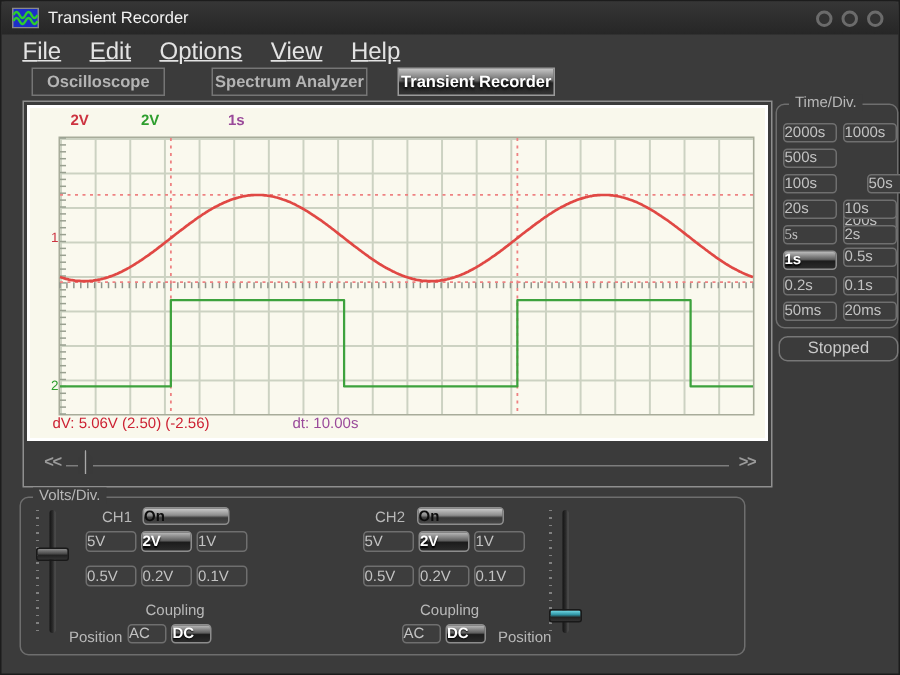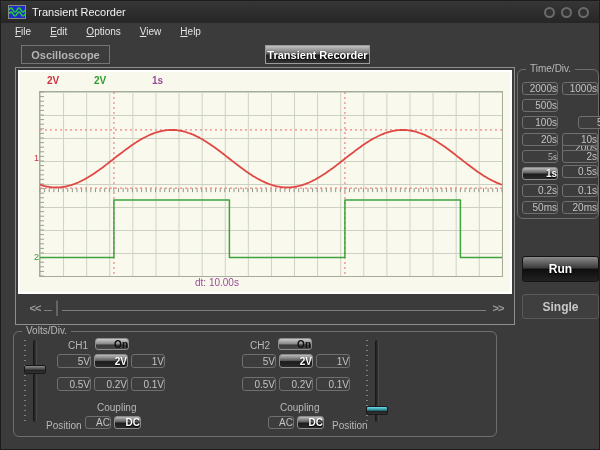--- a/index.html
+++ b/index.html
@@ -9,21 +9,21 @@
 
   
   .titlebar{position:absolute;left:0;top:0;right:0;height:22px;background:linear-gradient(#363636,#262626);border-radius:3px 3px 0 0;}
   .app-icon{position:absolute;left:7px;top:4px;width:18px;height:14px;}
   .window-title{position:absolute;left:31px;top:5px;font-size:11px;color:#f2f2f2;}
   .win-dots{position:absolute;right:10px;top:6px;display:flex;gap:6px;}
   .win-dot{width:7px;height:7px;border-radius:50%;border:2px solid #6b6b6b;background:#323232;}
 
   
   .menubar{position:absolute;left:10px;top:24px;height:16px;display:flex;gap:11px;}
-  .menu-item{font-size:10px;color:#e3e3e3;padding:1px 4px;cursor:default;}
+  .menu-item{font-size:16px;color:#e3e3e3;padding:1px 4px;cursor:default;text-decoration:underline;}
   .mkey{text-decoration:underline;}
 
   
   .tab{position:absolute;top:44px;height:19px;line-height:19px;box-sizing:border-box;border:1px solid #757575;
        background:#3c3c3c;color:#b4b4b4;font-size:11px;font-weight:bold;text-align:center;padding:0;cursor:default;
        font-family:inherit;}
   .tab.active{background:linear-gradient(#c2c2c2,#6e6e6e 45%,#242424 55%,#333);color:#fff;border-color:#9a9a9a;text-shadow:0 1px 2px #000;}
   #tab0{left:20px;width:89px;}
   #tab1{left:140px;width:104px;}
   #tab2{left:264px;width:105px;}
@@ -57,40 +57,40 @@
   .scroll-handle{position:absolute;left:34px;top:2px;width:10px;height:16px;
     clip-path:polygon(50% 0,100% 32%,100% 100%,0 100%,0 32%);
     background:linear-gradient(to right,#3a3a3a 42%,#a9a9a9 50%,#3a3a3a 58%);}
 
   
   .groupbox{position:absolute;border:1px solid #6e6e6e;border-radius:6px;box-sizing:border-box;}
   .group-legend{position:absolute;top:-7px;left:8px;background:#3b3b3b;padding:0 4px;font-size:10px;color:#b8b8b8;}
 
   
   .btn{position:absolute;background:#3d3d3d;border:1px solid #6f6f6f;border-radius:3px;color:#c3c3c3;
-       font-size:10px;text-align:right;padding:0;font-family:inherit;cursor:default;box-sizing:border-box;}
+       font-size:10px;text-align:left;padding:0;font-family:inherit;cursor:default;box-sizing:border-box;}
   .btn.pressed{background:linear-gradient(#b9b9b9,#5e5e5e 45%,#1c1c1c 55%,#2b2b2b);color:#fff;border-color:#8d8d8d;font-weight:bold;text-shadow:0 1px 1px #000;}
   .btn.on-pressed{background:linear-gradient(#cacaca,#8d8d8d 45%,#3a3a3a 62%,#464646);color:#0d0d0d;font-weight:bold;border-color:#8d8d8d;}
 
   
   .timediv-group{left:516px;top:68px;width:82px;height:150px;}
   .td-btn{width:36px;height:13px;}
   .status-pill{position:absolute;left:518px;top:223px;width:80px;height:17px;line-height:15px;border:1px solid #777;
      border-radius:6px;color:#c9c9c9;font-size:11px;text-align:center;box-sizing:border-box;background:#3b3b3b;}
   .run-btn{position:absolute;left:521px;top:255px;width:77px;height:26px;border-radius:3px;border:1px solid #141414;
      background:linear-gradient(#8b8b8b,#3c3c3c 45%,#0e0e0e 52%,#222);color:#fff;font-size:12px;font-weight:bold;
      font-family:inherit;text-shadow:0 1px 2px #000;cursor:default;}
   .single-btn{position:absolute;left:521px;top:293px;width:77px;height:25px;border-radius:3px;border:1px solid #5a5a5a;
      background:#3f3f3f;color:#c8c8c8;font-size:12px;font-weight:bold;font-family:inherit;cursor:default;}
 
   
   .voltsdiv-group{left:12px;top:330px;width:484px;height:106px;}
   .vd-label{position:absolute;font-size:10px;color:#b8b8b8;}
   .vd-btn{width:34px;height:14px;}
-  .vd-on{width:34px;height:12px;}
+  .vd-on{width:58px;height:12px;}
   .vd-cp{width:26px;height:13px;}
   .slider-ticks{position:absolute;width:2px;height:82px;
      background:repeating-linear-gradient(to bottom,#808080 0 1px,transparent 1px 5px);}
   .slider-track{position:absolute;width:4px;height:82px;background:linear-gradient(to right,#141414,#2e2e2e 60%,#555);border-radius:2px;}
   .slider-handle{position:absolute;width:22px;height:9px;border-radius:2px;border:1px solid #191919;
      background:linear-gradient(#8a8a8a,#4a4a4a 45%,#222 60%,#333);box-sizing:border-box;}
   .slider-handle.teal{background:linear-gradient(#74dbe8,#2e93a3 40%,#222 65%,#333);}
 </style>
 </head>
 <body>
@@ -114,20 +114,21 @@
 
   <div class="menubar">
     <div class="menu-item"><span class="mkey">F</span><span>ile</span></div>
     <div class="menu-item"><span class="mkey">E</span><span>dit</span></div>
     <div class="menu-item"><span class="mkey">O</span><span>ptions</span></div>
     <div class="menu-item"><span class="mkey">V</span><span>iew</span></div>
     <div class="menu-item"><span class="mkey">H</span><span>elp</span></div>
   </div>
 
   <button id="tab0" class="tab">Oscilloscope</button>
+  <button id="tab1" class="tab">Spectrum Analyzer</button>
   <button id="tab2" class="tab active">Transient Recorder</button>
 
   <div class="scope-outer">
     <div class="scope-panel">
       <div class="scope-labels">
         <span class="lbl-ch1">2V</span>
         <span class="lbl-ch2">2V</span>
         <span class="lbl-time">1s</span>
       </div>
       <div class="plot-wrap">
@@ -278,20 +279,21 @@
             <line x1="304.92" y1="0" x2="304.92" y2="184" stroke="#ee8282" stroke-width="1.2" stroke-dasharray="2,3"></line>
             <line x1="0" y1="37.95" x2="462" y2="37.95" stroke="#ee8282" stroke-width="1.2" stroke-dasharray="2,3"></line>
             <line x1="0" y1="96.14" x2="462" y2="96.14" stroke="#ee8282" stroke-width="1.2" stroke-dasharray="2,3"></line>
             <path d="M0 165.6 L73.9 165.6 L73.9 108.1 L189.4 108.1 L189.4 165.6 L304.9 165.6 L304.9 108.1 L420.4 108.1 L420.4 165.6 L462 165.6" fill="none" stroke="#3da23d" stroke-width="1.5" stroke-linejoin="round"></path>
             <path d="M0.0 92.7 L1.0 93.0 L2.0 93.3 L3.0 93.6 L4.0 93.9 L5.0 94.1 L6.0 94.4 L7.0 94.6 L8.0 94.7 L9.0 94.9 L10.0 95.1 L11.0 95.2 L12.1 95.3 L13.1 95.3 L14.1 95.4 L15.1 95.4 L16.1 95.4 L17.1 95.4 L18.1 95.4 L19.1 95.4 L20.1 95.3 L21.1 95.2 L22.1 95.1 L23.1 94.9 L24.1 94.8 L25.1 94.6 L26.1 94.4 L27.1 94.2 L28.1 93.9 L29.1 93.7 L30.1 93.4 L31.1 93.1 L32.1 92.8 L33.1 92.4 L34.1 92.1 L35.2 91.7 L36.2 91.3 L37.2 90.9 L38.2 90.5 L39.2 90.0 L40.2 89.5 L41.2 89.1 L42.2 88.5 L43.2 88.0 L44.2 87.5 L45.2 86.9 L46.2 86.4 L47.2 85.8 L48.2 85.2 L49.2 84.6 L50.2 84.0 L51.2 83.3 L52.2 82.7 L53.2 82.0 L54.2 81.4 L55.2 80.7 L56.2 80.0 L57.2 79.3 L58.3 78.6 L59.3 77.9 L60.3 77.1 L61.3 76.4 L62.3 75.7 L63.3 74.9 L64.3 74.2 L65.3 73.4 L66.3 72.6 L67.3 71.9 L68.3 71.1 L69.3 70.3 L70.3 69.5 L71.3 68.7 L72.3 68.0 L73.3 67.2 L74.3 66.4 L75.3 65.6 L76.3 64.8 L77.3 64.0 L78.3 63.3 L79.3 62.5 L80.3 61.7 L81.4 60.9 L82.4 60.2 L83.4 59.4 L84.4 58.6 L85.4 57.9 L86.4 57.1 L87.4 56.4 L88.4 55.7 L89.4 55.0 L90.4 54.2 L91.4 53.5 L92.4 52.8 L93.4 52.2 L94.4 51.5 L95.4 50.8 L96.4 50.2 L97.4 49.5 L98.4 48.9 L99.4 48.3 L100.4 47.7 L101.4 47.1 L102.4 46.6 L103.4 46.0 L104.5 45.5 L105.5 45.0 L106.5 44.4 L107.5 44.0 L108.5 43.5 L109.5 43.0 L110.5 42.6 L111.5 42.2 L112.5 41.8 L113.5 41.4 L114.5 41.0 L115.5 40.7 L116.5 40.4 L117.5 40.1 L118.5 39.8 L119.5 39.5 L120.5 39.3 L121.5 39.0 L122.5 38.8 L123.5 38.7 L124.5 38.5 L125.5 38.3 L126.5 38.2 L127.6 38.1 L128.6 38.1 L129.6 38.0 L130.6 38.0 L131.6 38.0 L132.6 38.0 L133.6 38.0 L134.6 38.0 L135.6 38.1 L136.6 38.2 L137.6 38.3 L138.6 38.5 L139.6 38.6 L140.6 38.8 L141.6 39.0 L142.6 39.2 L143.6 39.5 L144.6 39.7 L145.6 40.0 L146.6 40.3 L147.6 40.6 L148.6 41.0 L149.6 41.3 L150.7 41.7 L151.7 42.1 L152.7 42.5 L153.7 42.9 L154.7 43.4 L155.7 43.9 L156.7 44.3 L157.7 44.9 L158.7 45.4 L159.7 45.9 L160.7 46.5 L161.7 47.0 L162.7 47.6 L163.7 48.2 L164.7 48.8 L165.7 49.4 L166.7 50.1 L167.7 50.7 L168.7 51.4 L169.7 52.0 L170.7 52.7 L171.7 53.4 L172.7 54.1 L173.8 54.8 L174.8 55.5 L175.8 56.3 L176.8 57.0 L177.8 57.7 L178.8 58.5 L179.8 59.2 L180.8 60.0 L181.8 60.8 L182.8 61.5 L183.8 62.3 L184.8 63.1 L185.8 63.9 L186.8 64.7 L187.8 65.4 L188.8 66.2 L189.8 67.0 L190.8 67.8 L191.8 68.6 L192.8 69.4 L193.8 70.1 L194.8 70.9 L195.8 71.7 L196.9 72.5 L197.9 73.2 L198.9 74.0 L199.9 74.8 L200.9 75.5 L201.9 76.3 L202.9 77.0 L203.9 77.7 L204.9 78.4 L205.9 79.2 L206.9 79.9 L207.9 80.6 L208.9 81.2 L209.9 81.9 L210.9 82.6 L211.9 83.2 L212.9 83.9 L213.9 84.5 L214.9 85.1 L215.9 85.7 L216.9 86.3 L217.9 86.8 L218.9 87.4 L220.0 87.9 L221.0 88.4 L222.0 89.0 L223.0 89.4 L224.0 89.9 L225.0 90.4 L226.0 90.8 L227.0 91.2 L228.0 91.6 L229.0 92.0 L230.0 92.4 L231.0 92.7 L232.0 93.0 L233.0 93.3 L234.0 93.6 L235.0 93.9 L236.0 94.1 L237.0 94.4 L238.0 94.6 L239.0 94.7 L240.0 94.9 L241.0 95.1 L242.0 95.2 L243.1 95.3 L244.1 95.3 L245.1 95.4 L246.1 95.4 L247.1 95.4 L248.1 95.4 L249.1 95.4 L250.1 95.4 L251.1 95.3 L252.1 95.2 L253.1 95.1 L254.1 94.9 L255.1 94.8 L256.1 94.6 L257.1 94.4 L258.1 94.2 L259.1 93.9 L260.1 93.7 L261.1 93.4 L262.1 93.1 L263.1 92.8 L264.1 92.4 L265.1 92.1 L266.2 91.7 L267.2 91.3 L268.2 90.9 L269.2 90.5 L270.2 90.0 L271.2 89.5 L272.2 89.1 L273.2 88.5 L274.2 88.0 L275.2 87.5 L276.2 86.9 L277.2 86.4 L278.2 85.8 L279.2 85.2 L280.2 84.6 L281.2 84.0 L282.2 83.3 L283.2 82.7 L284.2 82.0 L285.2 81.4 L286.2 80.7 L287.2 80.0 L288.2 79.3 L289.3 78.6 L290.3 77.9 L291.3 77.1 L292.3 76.4 L293.3 75.7 L294.3 74.9 L295.3 74.2 L296.3 73.4 L297.3 72.6 L298.3 71.9 L299.3 71.1 L300.3 70.3 L301.3 69.5 L302.3 68.7 L303.3 68.0 L304.3 67.2 L305.3 66.4 L306.3 65.6 L307.3 64.8 L308.3 64.0 L309.3 63.3 L310.3 62.5 L311.3 61.7 L312.4 60.9 L313.4 60.2 L314.4 59.4 L315.4 58.6 L316.4 57.9 L317.4 57.1 L318.4 56.4 L319.4 55.7 L320.4 55.0 L321.4 54.2 L322.4 53.5 L323.4 52.8 L324.4 52.2 L325.4 51.5 L326.4 50.8 L327.4 50.2 L328.4 49.5 L329.4 48.9 L330.4 48.3 L331.4 47.7 L332.4 47.1 L333.4 46.6 L334.4 46.0 L335.5 45.5 L336.5 45.0 L337.5 44.4 L338.5 44.0 L339.5 43.5 L340.5 43.0 L341.5 42.6 L342.5 42.2 L343.5 41.8 L344.5 41.4 L345.5 41.0 L346.5 40.7 L347.5 40.4 L348.5 40.1 L349.5 39.8 L350.5 39.5 L351.5 39.3 L352.5 39.0 L353.5 38.8 L354.5 38.7 L355.5 38.5 L356.5 38.3 L357.5 38.2 L358.6 38.1 L359.6 38.1 L360.6 38.0 L361.6 38.0 L362.6 38.0 L363.6 38.0 L364.6 38.0 L365.6 38.0 L366.6 38.1 L367.6 38.2 L368.6 38.3 L369.6 38.5 L370.6 38.6 L371.6 38.8 L372.6 39.0 L373.6 39.2 L374.6 39.5 L375.6 39.7 L376.6 40.0 L377.6 40.3 L378.6 40.6 L379.6 41.0 L380.6 41.3 L381.7 41.7 L382.7 42.1 L383.7 42.5 L384.7 42.9 L385.7 43.4 L386.7 43.9 L387.7 44.3 L388.7 44.9 L389.7 45.4 L390.7 45.9 L391.7 46.5 L392.7 47.0 L393.7 47.6 L394.7 48.2 L395.7 48.8 L396.7 49.4 L397.7 50.1 L398.7 50.7 L399.7 51.4 L400.7 52.0 L401.7 52.7 L402.7 53.4 L403.7 54.1 L404.8 54.8 L405.8 55.5 L406.8 56.3 L407.8 57.0 L408.8 57.7 L409.8 58.5 L410.8 59.2 L411.8 60.0 L412.8 60.8 L413.8 61.5 L414.8 62.3 L415.8 63.1 L416.8 63.9 L417.8 64.7 L418.8 65.4 L419.8 66.2 L420.8 67.0 L421.8 67.8 L422.8 68.6 L423.8 69.4 L424.8 70.1 L425.8 70.9 L426.8 71.7 L427.9 72.5 L428.9 73.2 L429.9 74.0 L430.9 74.8 L431.9 75.5 L432.9 76.3 L433.9 77.0 L434.9 77.7 L435.9 78.4 L436.9 79.2 L437.9 79.9 L438.9 80.6 L439.9 81.2 L440.9 81.9 L441.9 82.6 L442.9 83.2 L443.9 83.9 L444.9 84.5 L445.9 85.1 L446.9 85.7 L447.9 86.3 L448.9 86.8 L449.9 87.4 L451.0 87.9 L452.0 88.4 L453.0 89.0 L454.0 89.4 L455.0 89.9 L456.0 90.4 L457.0 90.8 L458.0 91.2 L459.0 91.6 L460.0 92.0 L461.0 92.4 L462.0 92.7" fill="none" stroke="#e04844" stroke-width="1.8" stroke-linejoin="round"></path>
           </svg>
         <span id="m1" class="ch-marker" style="top: 60.7px;">1</span>
         <span id="m2" class="ch-marker" style="top: 159.6px;">2</span>
       </div>
       <div class="readout">
+        <span class="readout-dv">dV: 5.06V  (2.50) (-2.56)</span>
         <span class="readout-dt">dt: 10.00s</span>
       </div>
     </div>
     <div class="scroll-row">
       <button class="scroll-arrow scroll-left">&lt;&lt;</button>
       <div class="scroll-track"></div>
       <div class="scroll-handle"></div>
       <button class="scroll-arrow scroll-right">&gt;&gt;</button>
     </div>
   </div>
@@ -309,22 +311,21 @@
     <button class="btn td-btn" style="left:4px;top:80px;font-family:Liberation Serif, serif;">5s</button>
     <button class="btn td-btn" style="left:44px;top:80px;">2s</button>
     <button class="btn td-btn pressed" style="left:4px;top:97px;">1s</button>
     <button class="btn td-btn" style="left:44px;top:95px;">0.5s</button>
     <button class="btn td-btn" style="left:4px;top:114px;">0.2s</button>
     <button class="btn td-btn" style="left:44px;top:114px;">0.1s</button>
     <button class="btn td-btn" style="left:4px;top:131px;">50ms</button>
     <button class="btn td-btn" style="left:44px;top:131px;">20ms</button>
   </div>
 
-  <button class="run-btn">Run</button>
-  <button class="single-btn">Single</button>
+  <div class="status-pill">Stopped</div>
 
   <div class="groupbox voltsdiv-group">
     <span class="group-legend">Volts/Div.</span>
 
     <div class="slider-ticks" style="left:10px;top:8px;"></div>
     <div class="slider-track" style="left:19px;top:8px;"></div>
     <div class="slider-handle" style="left:10px;top:33px;"></div>
 
     <span class="vd-label" style="left:54px;top:8px;">CH1</span>
     <button class="btn vd-on on-pressed" style="left:81px;top:6px;">On</button>

